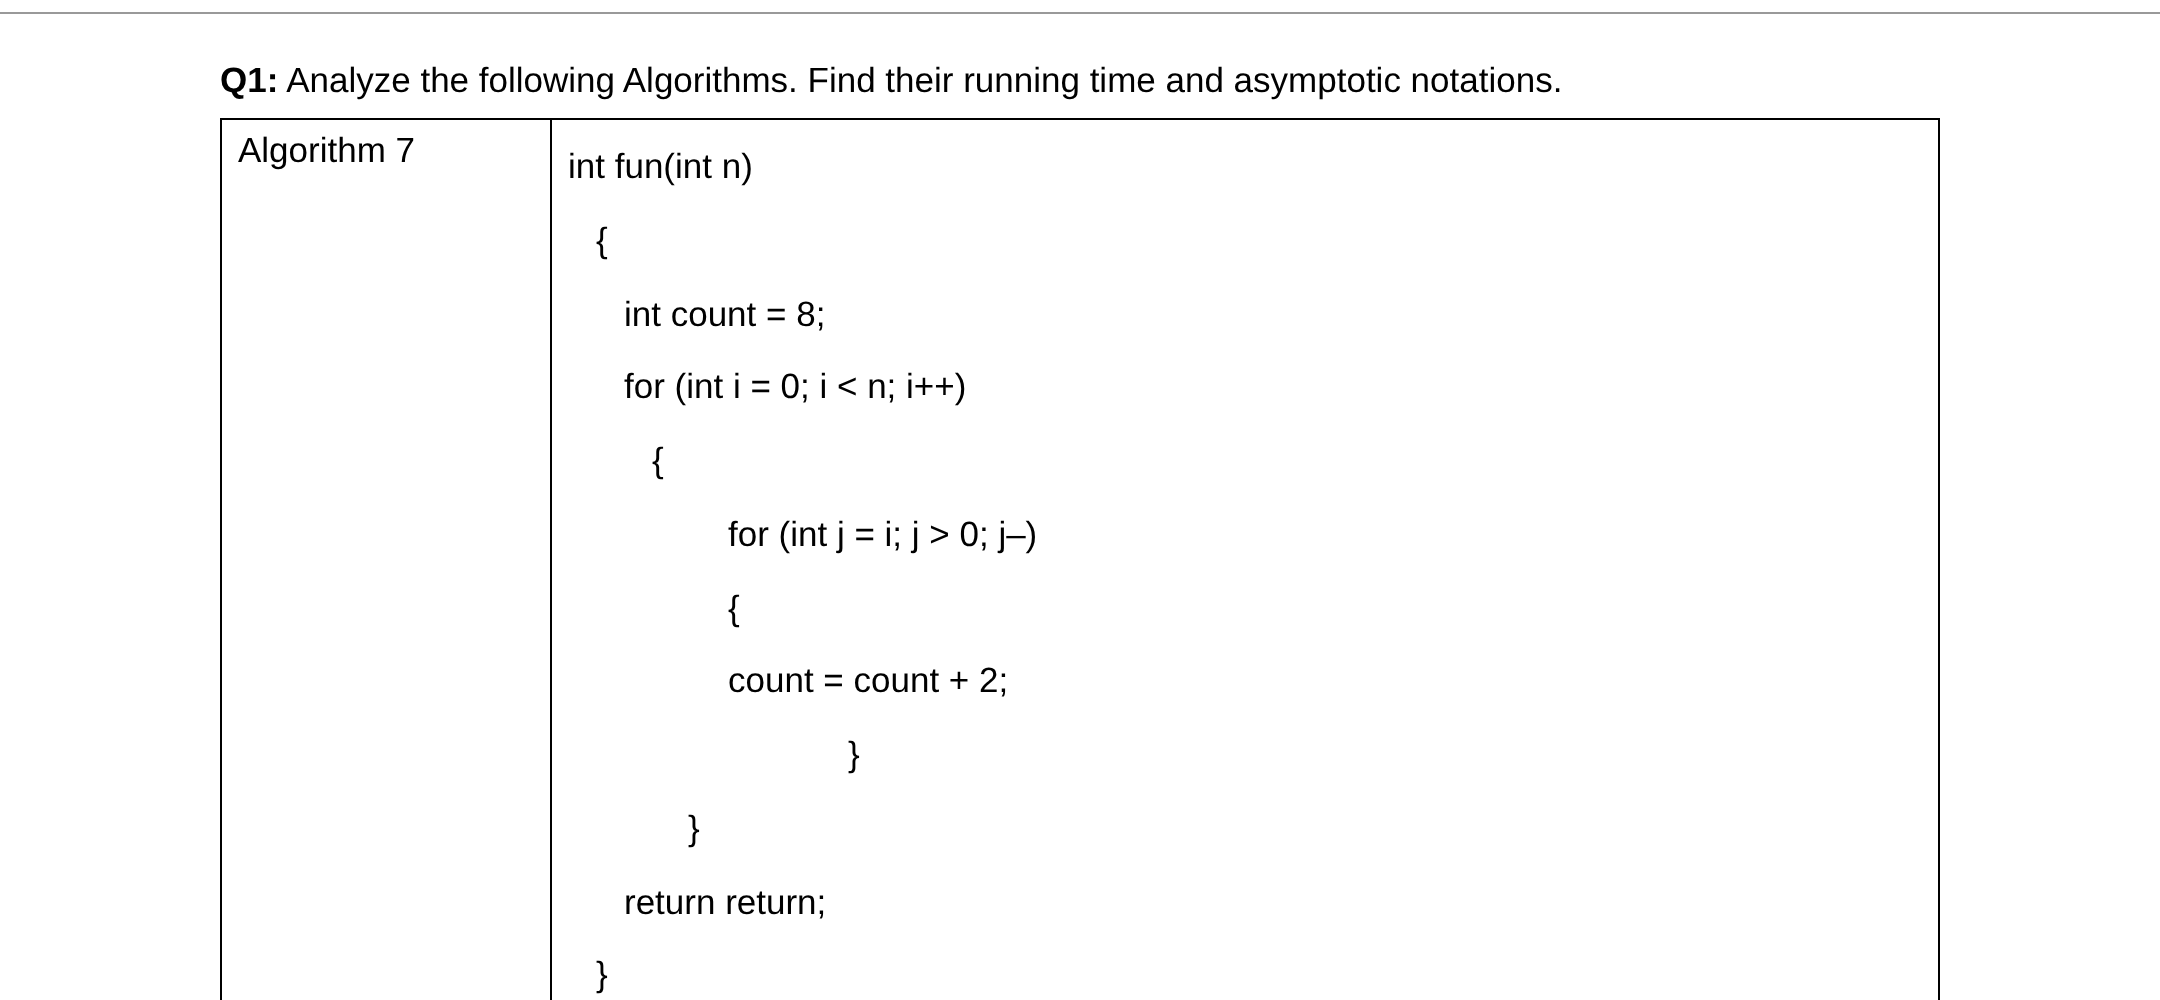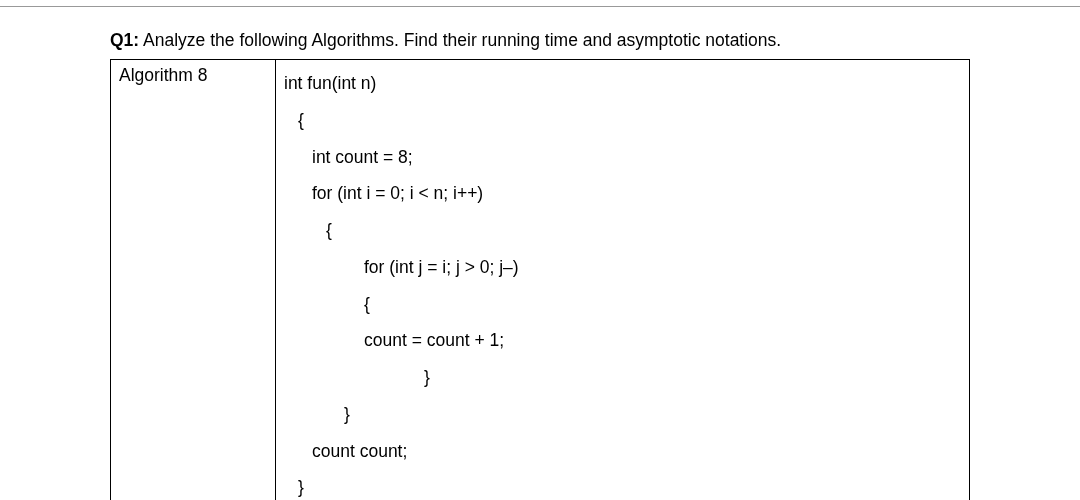--- a/index.html
+++ b/index.html
@@ -61,31 +61,31 @@
 <div class="top-line"></div>
 
 <div class="question-text">
   <span class="bold">Q1:</span><span> Analyze the following Algorithms. Find their running time and asymptotic notations.</span>
 </div>
 
 <table>
   <tbody>
       <tr>
     <td class="label-cell">
-      <span>Algorithm 8</span>
+      <span>Algorithm 7</span>
     </td>
     <td class="code-cell">
       <div class="code-line">int fun(int n)</div>
       <div class="code-line indent-1">{</div>
       <div class="code-line indent-2">int count = 8;</div>
       <div class="code-line indent-2">for (int i = 0; i &lt; n; i++)</div>
       <div class="code-line indent-3">{</div>
       <div class="code-line indent-4">for (int j = i; j &gt; 0; j–)</div>
       <div class="code-line indent-4">{</div>
-      <div class="code-line indent-4">count = count + 1;</div>
+      <div class="code-line indent-4">count = count + 2;</div>
       <div class="code-line brace-close-inner">}</div>
       <div class="code-line brace-close-mid">}</div>
-      <div class="code-line indent-2">count count;</div>
+      <div class="code-line indent-2">return return;</div>
       <div class="code-line indent-1">}</div>
     </td>
   </tr>
 </tbody>
   </table>
 
 </body></html>

